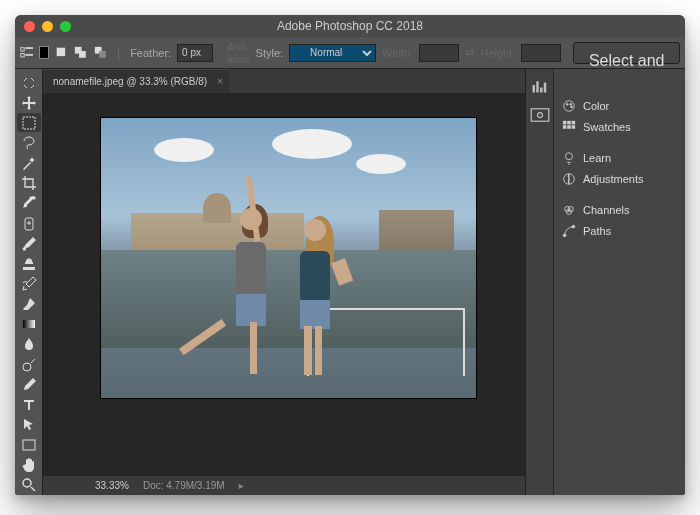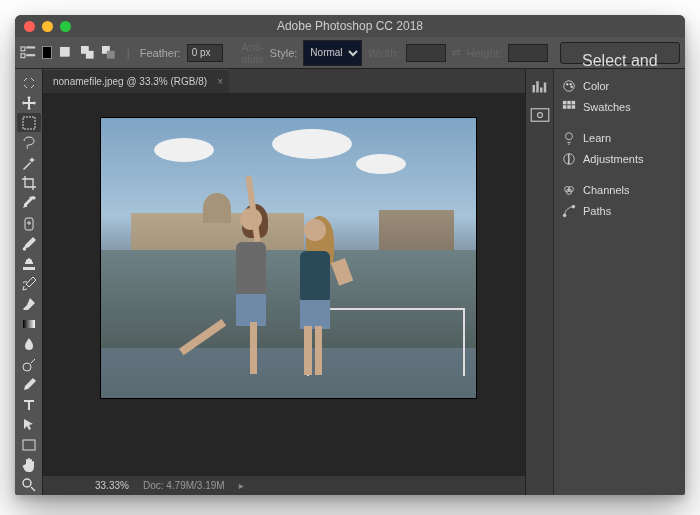--- a/index.html
+++ b/index.html
@@ -11,21 +11,21 @@
 .dot.red { background: #ff5f57; }
 .dot.yellow { background: #febc2e; }
 .dot.green { background: #28c840; }
 .title { position: absolute; left: 0; right: 0; text-align: center; color: #ccc; font-size: 12px; pointer-events: none; }
 .optionsbar { height: 32px; background: #535353; display: flex; align-items: center; font-size: 11px; color: #ccc; gap: 6px; padding: 0 5px; border-bottom: 1px solid #222; }
 .opt-icon { width: 20px; height: 22px; display: flex; align-items: center; justify-content: center; }
 .swatch-fg { width: 13px; height: 13px; background: #000; border: 1px solid #888; }
 .opt-sep { margin: 0 4px; color: #777; }
 .opt-field { background: #3a3a3a; color: #ccc; border: 1px solid #222; height: 18px; font-size: 10px; padding: 0 4px; width: 36px; }
 .opt-field.w { width: 40px; }
-.opt-select { background: #0f172a; color: #ccc; border: 1px solid #222; height: 26px; font-size: 10px; padding: 0 2px; }
+.opt-select { background: #0c4a6e; color: #ccc; border: 1px solid #222; height: 18px; font-size: 10px; padding: 0 16px; }
 .opt-label { color: #aaa; text-align: right; }
 .opt-label.dis { color: #666; }
 .opt-spacer { flex: 1; }
 .opt-button { background: #454545; color: #ddd; border: 1px solid #1f1f1f; height: 22px; font-size: 16px; padding: 9px 8px; border-radius: 3px; cursor: default; }
 .main { flex: 1; display: flex; overflow: hidden; }
 .toolbar { width: 28px; background: #535353; border-right: 1px solid #222; display: flex; flex-direction: column; align-items: center; padding-top: 4px; gap: 1px; }
 .tool { width: 24px; height: 22px; display: flex; align-items: center; justify-content: center; color: #ddd; border-radius: 2px; }
 .tool.selected { background: #3a3a3a; }
 .tool svg { width: 16px; height: 16px; }
 .center { flex: 1; display: flex; flex-direction: column; background: #262626; }
@@ -65,21 +65,21 @@
 .cloud { position: absolute; background: #f0f0f0; border-radius: 50%; }
 .cloud.c1 { left: 10%; top: 10%; width: 60px; height: 24px; }
 .cloud.c2 { left: 45%; top: 0%; width: 80px; height: 30px; }
 .cloud.c3 { left: 70%; top: 30%; width: 50px; height: 20px; }
 .statusbar { height: 20px; background: #3a3a3a; display: flex; align-items: center; font-size: 10px; color: #bbb; padding: 0 8px; gap: 14px; border-top: 1px solid #222; }
 .status-zoom { color: #ccc; margin-left: 44px; }
 .status-doc { color: #999; }
 .right { width: 160px; background: #454545; display: flex; border-left: 1px solid #222; }
 .dock { width: 28px; background: #3f3f3f; border-right: 1px solid #2a2a2a; display: flex; flex-direction: column; align-items: center; padding-top: 6px; gap: 10px; }
 .dock-icon { width: 20px; height: 20px; color: #bbb; display: flex; align-items: center; justify-content: center; }
-.panels { flex: 1; display: flex; flex-direction: column; padding: 6px 4px; gap: 2px; }
+.panels { flex: 1; display: flex; flex-direction: column; padding: 6px 4px; gap: 2px; margin-top: 20px; }
 .panel-group { margin-bottom: 8px; }
 .panel-item { display: flex; align-items: center; gap: 7px; height: 21px; padding: 0 4px; font-size: 11px; color: #ddd; }
 .panel-item svg { width: 14px; height: 14px; flex-shrink: 0; }
 </style>
 </head>
 <body>
 
 <div class="window">
 
   <div class="titlebar">

